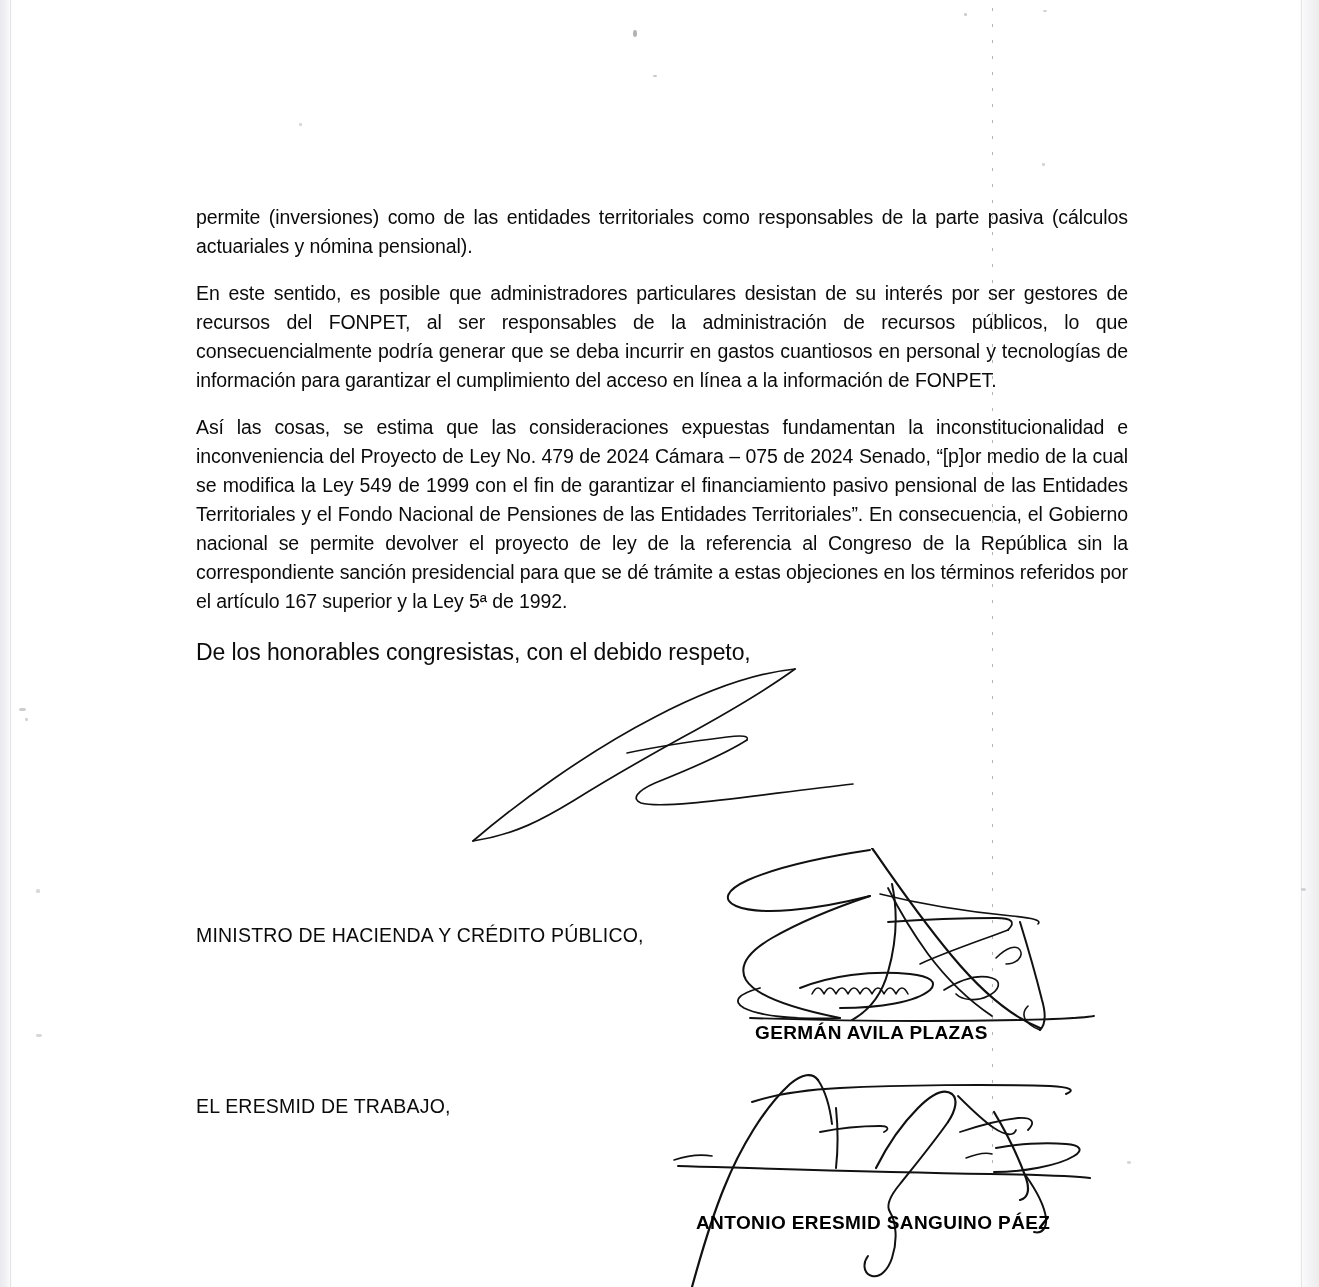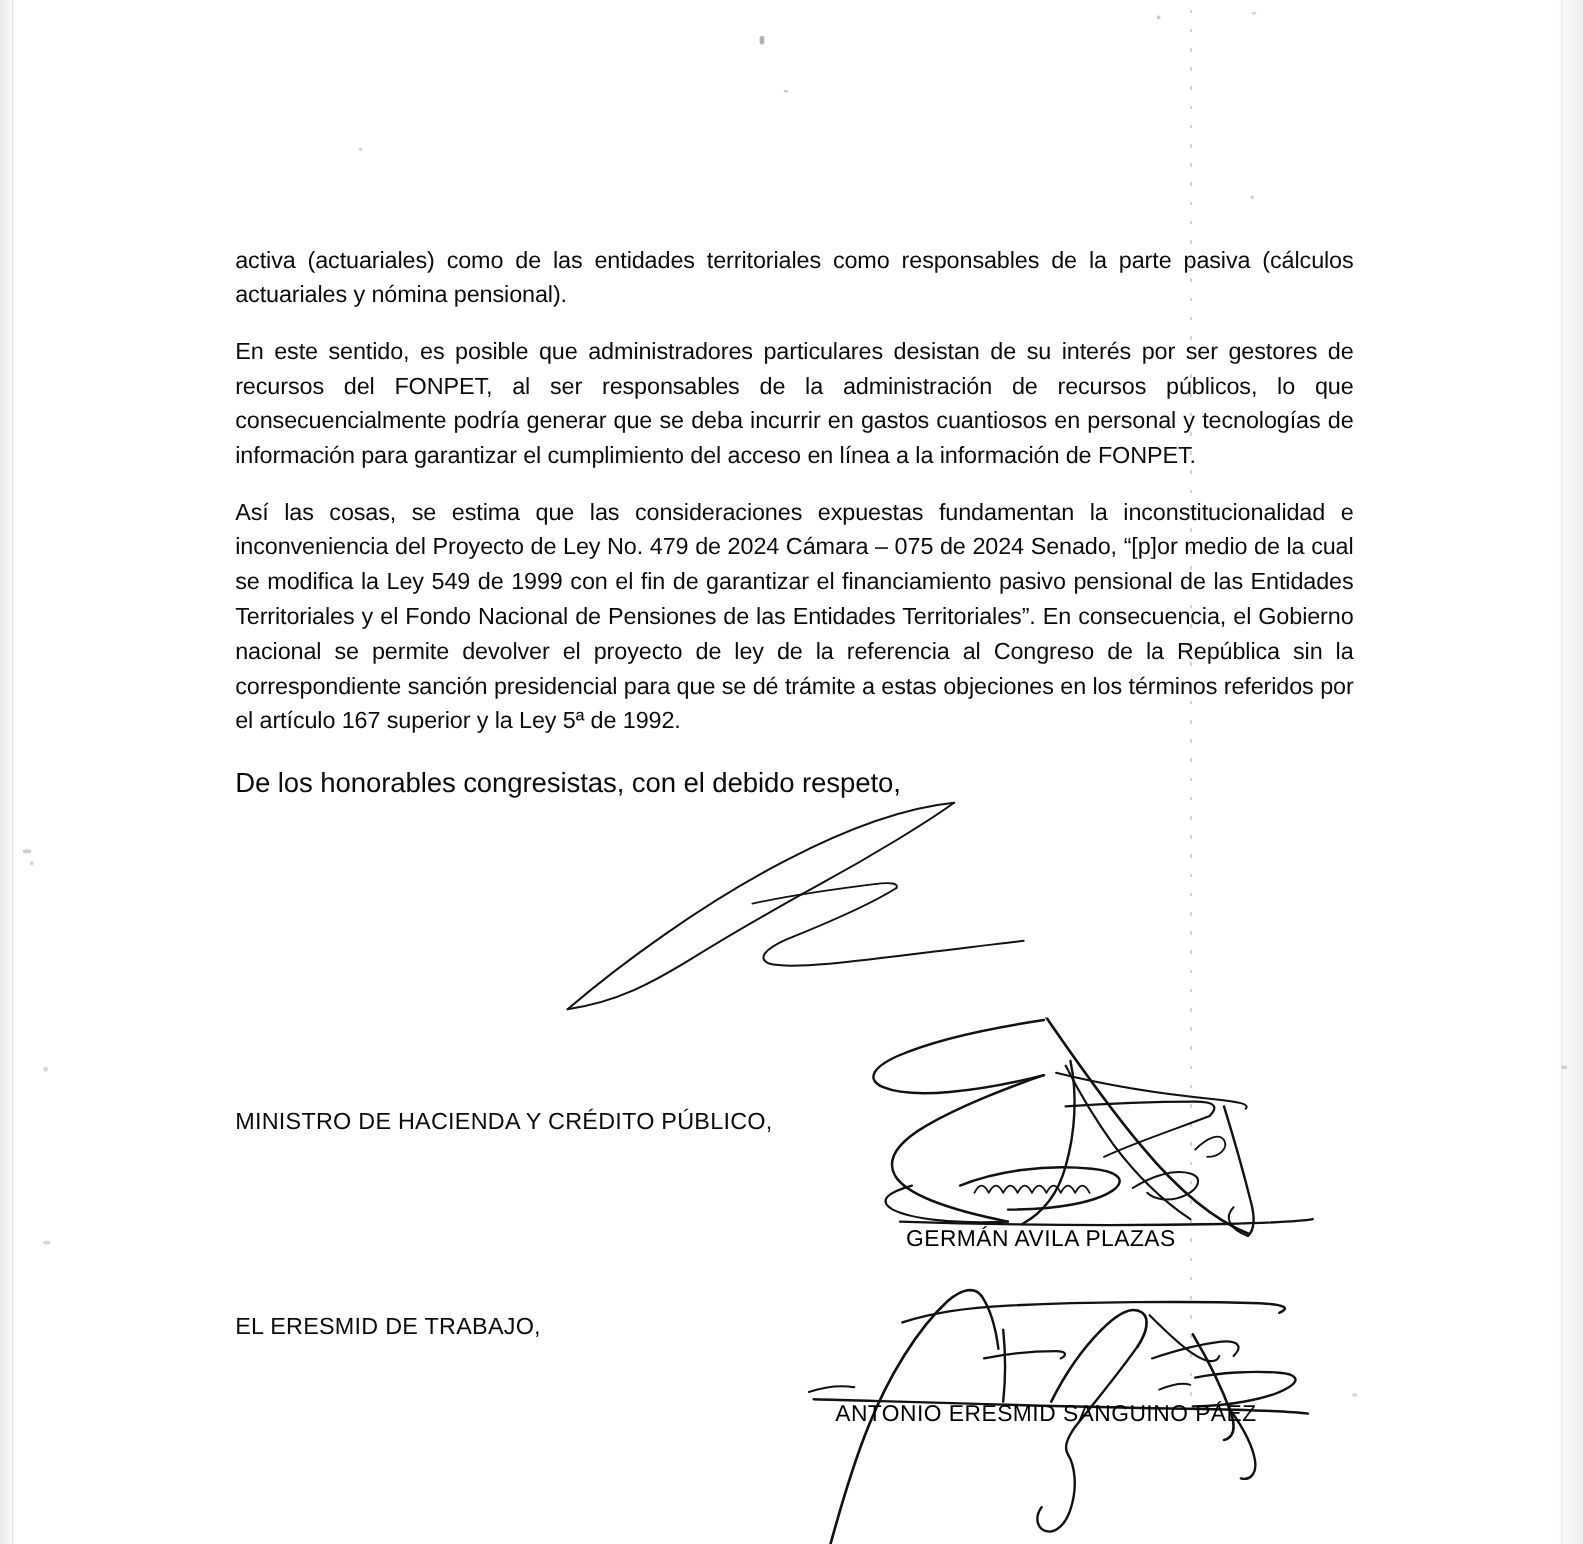--- a/index.html
+++ b/index.html
@@ -97,21 +97,21 @@
     font-size: 19.5px;
     line-height: 26px;
     color: #0b0b0b;
     letter-spacing: 0.2px;
     white-space: nowrap;
     text-align: center;
   }
   .printed-name {
     position: absolute;
     font-size: 19px;
-    font-weight: normal;
+    font-weight: bold;
     color: #000000;
     letter-spacing: 0.4px;
     white-space: nowrap;
   }
 
   .sig-svg { position: absolute; }
   .sig-svg path {
     fill: none;
     stroke: #111111;
     stroke-linecap: round;
@@ -137,21 +137,21 @@
   <div class="speck" style="left:1042px;top:163px;width:3px;height:3px;opacity:.45;"></div>
   <div class="speck" style="left:299px;top:123px;width:3px;height:3px;opacity:.4;"></div>
   <div class="speck" style="left:19px;top:708px;width:7px;height:3px;opacity:.5;"></div>
   <div class="speck" style="left:25px;top:718px;width:3px;height:3px;opacity:.45;"></div>
   <div class="speck" style="left:36px;top:889px;width:4px;height:4px;opacity:.4;"></div>
   <div class="speck" style="left:36px;top:1034px;width:6px;height:3px;opacity:.4;"></div>
   <div class="speck" style="left:1301px;top:888px;width:5px;height:3px;opacity:.4;"></div>
   <div class="speck" style="left:1127px;top:1161px;width:4px;height:3px;opacity:.4;"></div>
 
   <div class="content">
-    <p class="para">activa (actuariales) como de las entidades territoriales como responsables de la parte pasiva (cálculos actuariales y nómina pensional).</p>
+    <p class="para">permite (inversiones) como de las entidades territoriales como responsables de la parte pasiva (cálculos actuariales y nómina pensional).</p>
     <p class="para">En este sentido, es posible que administradores particulares desistan de su interés por ser gestores de recursos del FONPET, al ser responsables de la administración de recursos públicos, lo que consecuencialmente podría generar que se deba incurrir en gastos cuantiosos en personal y tecnologías de información para garantizar el cumplimiento del acceso en línea a la información de FONPET.</p>
     <p class="para last-of-body">Así las cosas, se estima que las consideraciones expuestas fundamentan la inconstitucionalidad e inconveniencia del Proyecto de Ley No. 479 de 2024 Cámara – 075 de 2024 Senado, “[p]or medio de la cual se modifica la Ley 549 de 1999 con el fin de garantizar el financiamiento pasivo pensional de las Entidades Territoriales y el Fondo Nacional de Pensiones de las Entidades Territoriales”. En consecuencia, el Gobierno nacional se permite devolver el proyecto de ley de la referencia al Congreso de la República sin la correspondiente sanción presidencial para que se dé trámite a estas objeciones en los términos referidos por el artículo 167 superior y la Ley 5ª de 1992.</p>
     <p class="closing">De los honorables congresistas, con el debido respeto,</p>
   </div>
 
   <svg class="sig-svg" style="left:455px;top:655px;width:400px;height:200px;" viewBox="0 0 400 200" aria-hidden="true">
     <path d="M18 186 C 60 150, 130 98, 200 62 C 250 36, 300 18, 340 14" stroke-width="1.7"></path>
     <path d="M340 14 C 318 30, 272 58, 228 82 C 190 103, 150 126, 118 146 C 90 163, 60 180, 18 186" stroke-width="1.7"></path>
     <path d="M172 98 C 200 92, 240 86, 272 82 C 288 80, 294 81, 292 85" stroke-width="1.5"></path>
     <path d="M292 85 C 270 99, 230 116, 200 128 C 182 136, 176 144, 186 148 C 210 155, 300 140, 398 129" stroke-width="1.7"></path>
@@ -192,15 +192,15 @@
     <path d="M366 114 C 376 128, 384 142, 386 156 C 387 166, 382 172, 374 170" stroke-width="2"></path>
     <path d="M306 96 C 316 92, 326 90, 332 92" stroke-width="1.5"></path>
     <path d="M14 98 C 26 94, 40 92, 52 94" stroke-width="1.6"></path>
     <path d="M18 104 C 90 106, 210 110, 330 112 C 386 113, 416 114, 430 116" stroke-width="2"></path>
   </svg>
 
   <div class="role-label" style="left:196px;top:922px;">MINISTRO DE HACIENDA Y CRÉDITO PÚBLICO,</div>
   <div class="printed-name" style="left:755px;top:1022px;">GERMÁN AVILA PLAZAS</div>
 
   <div class="role-label" style="left:196px;top:1093px;">EL ERESMID DE TRABAJO,</div>
-  <div class="printed-name" style="left:696px;top:1168px;">ANTONIO ERESMID SANGUINO PÁEZ</div>
+  <div class="printed-name" style="left:696px;top:1212px;">ANTONIO ERESMID SANGUINO PÁEZ</div>
 
 </div>
 
 </body></html>

